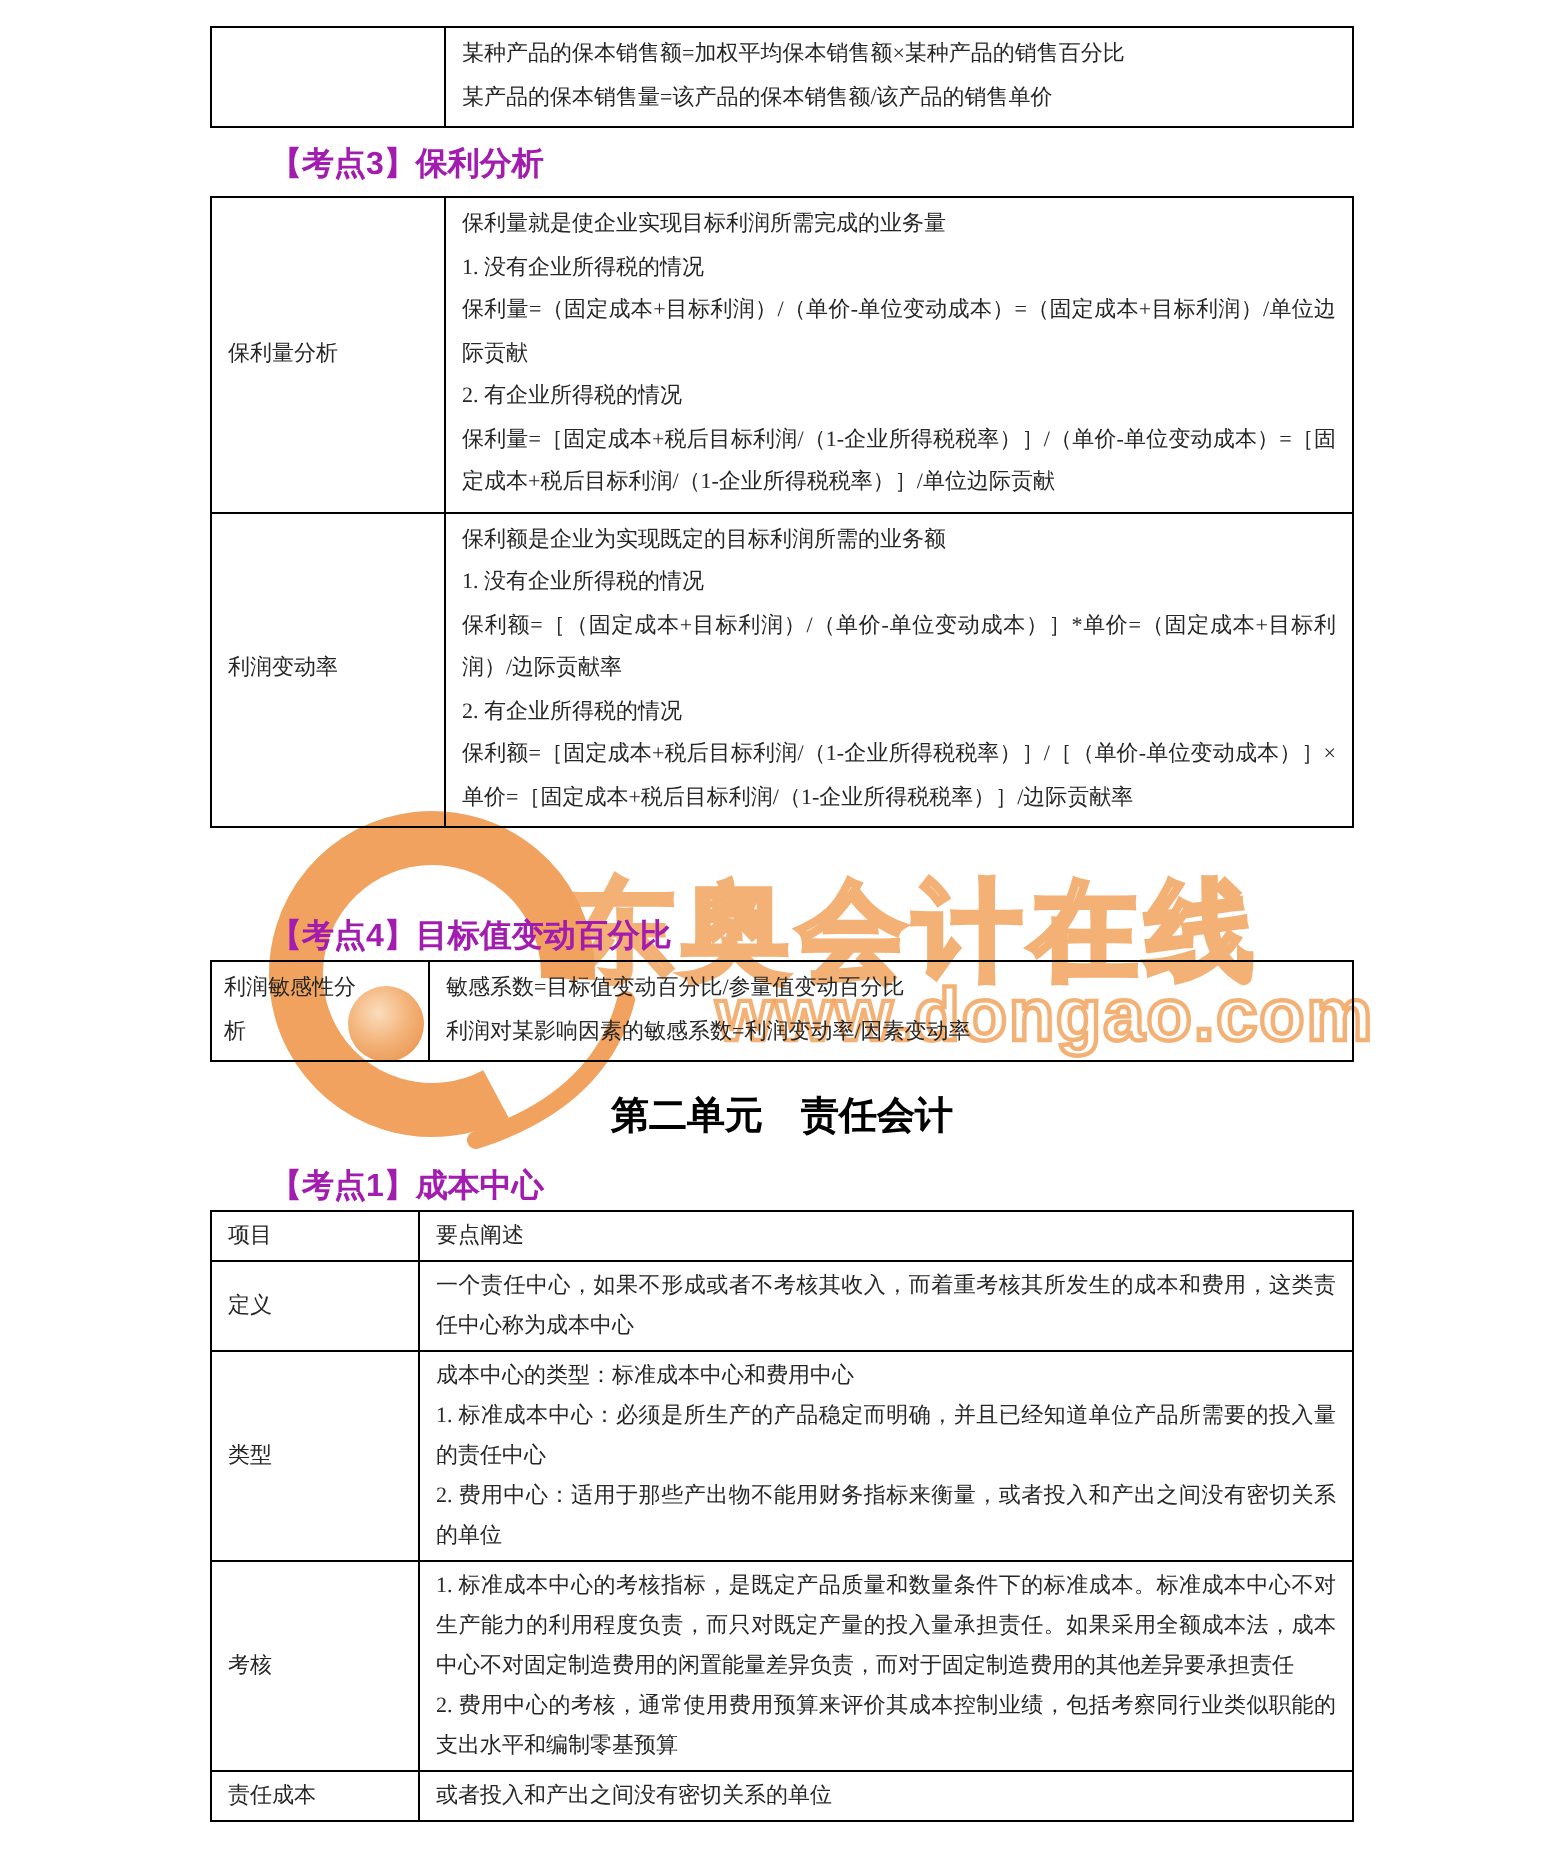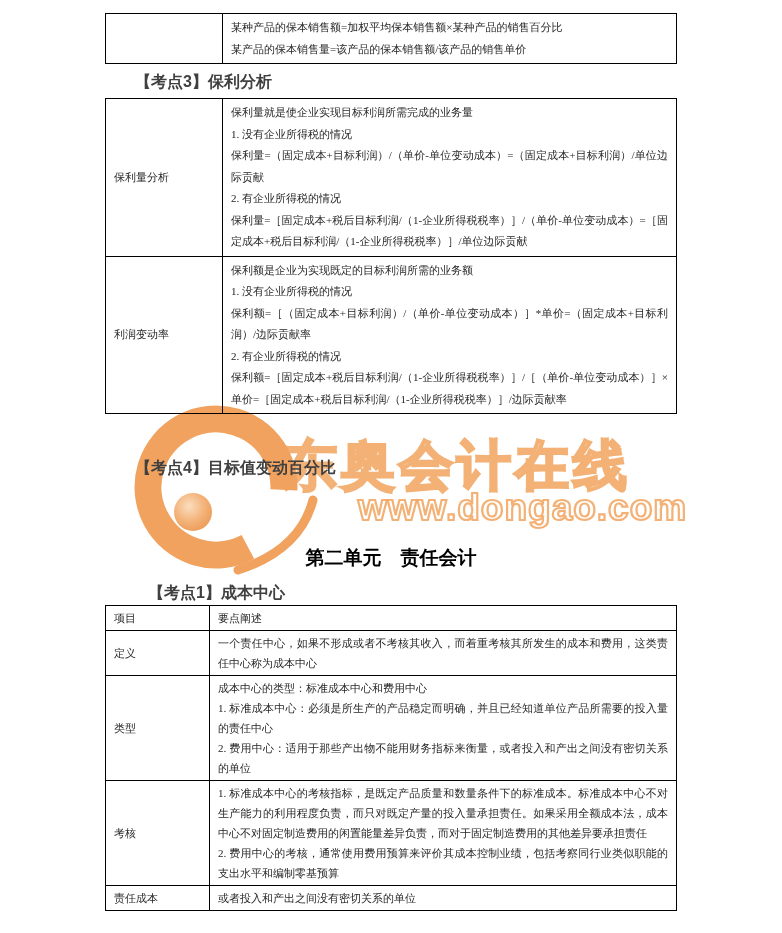--- a/index.html
+++ b/index.html
@@ -13,21 +13,21 @@
   table.doc-table td{border:1px solid #000000;font-size:11px;line-height:21.5px;
        padding:3px 8px;vertical-align:middle;white-space:pre-line;background:transparent;}
   td.lbl{width:100px;text-align:left;margin-left:16px;}
   td.cnt{text-align:justify;}
   table.tight td{line-height:20px;padding:2px 8px;}
   table.tight td.lbl{width:87px;}
   td.hdr{text-align:left;padding:1px 8px;}
 
   
   .kd-heading{position:absolute;left:135px;font-family:"Liberation Sans","DejaVu Sans",sans-serif;
-       font-weight:bold;font-size:16px;color:#404040;}
+       font-weight:bold;font-size:16px;color:#a21caf;}
   .unit-title{position:absolute;left:0;width:782px;text-align:center;
        font-family:"Liberation Sans","DejaVu Sans",sans-serif;font-weight:bold;font-size:19px;color:#000000;}
 
   
   .wm-brand{position:absolute;left:283px;top:430px;font-family:"Liberation Sans","DejaVu Sans",sans-serif;
        font-weight:bold;font-size:54px;letter-spacing:4px;color:rgba(255,255,255,0.05);
        -webkit-text-stroke:2.5px rgba(238,150,72,0.85);white-space:nowrap;}
   .wm-url{position:absolute;left:358px;top:487px;font-family:"Liberation Sans","DejaVu Sans",sans-serif;
        font-weight:bold;font-size:37px;letter-spacing:1px;color:rgba(255,255,255,0.05);
        -webkit-text-stroke:2.2px rgba(238,150,72,0.85);white-space:nowrap;}
@@ -85,24 +85,34 @@
         <td class="cnt">保利额是企业为实现既定的目标利润所需的业务额
 1. 没有企业所得税的情况
 保利额=［（固定成本+目标利润）/（单价-单位变动成本）］*单价=（固定成本+目标利润）/边际贡献率
 2. 有企业所得税的情况
 保利额=［固定成本+税后目标利润/（1-企业所得税税率）］/［（单价-单位变动成本）］×单价=［固定成本+税后目标利润/（1-企业所得税税率）］/边际贡献率</td>
       </tr>
     </tbody>
       </table>
 
     <div class="kd-heading" style="top:458px;">【考点4】目标值变动百分比</div>
+    <table class="doc-table" style="top:480px;">
+      <tbody>
+          <tr>
+        <td class="lbl" style="padding-left:6px;padding-right:2px;">利润敏感性分
+析</td>
+        <td class="cnt">敏感系数=目标值变动百分比/参量值变动百分比
+利润对某影响因素的敏感系数=利润变动率/因素变动率</td>
+      </tr>
+    </tbody>
+      </table>
 
     <div class="unit-title" style="top:545px;">第二单元　责任会计</div>
 
-    <div class="kd-heading" style="top:583px;margin-left:13px;">【考点1】成本中心</div>
+    <div class="kd-heading" style="top:583px;">【考点1】成本中心</div>
     <table class="doc-table tight" style="top:605px;">
       <tbody>
           <tr>
         <td class="lbl hdr">项目</td>
         <td class="hdr">要点阐述</td>
       </tr>
       <tr>
         <td class="lbl">定义</td>
         <td class="cnt">一个责任中心，如果不形成或者不考核其收入，而着重考核其所发生的成本和费用，这类责任中心称为成本中心</td>
       </tr>

